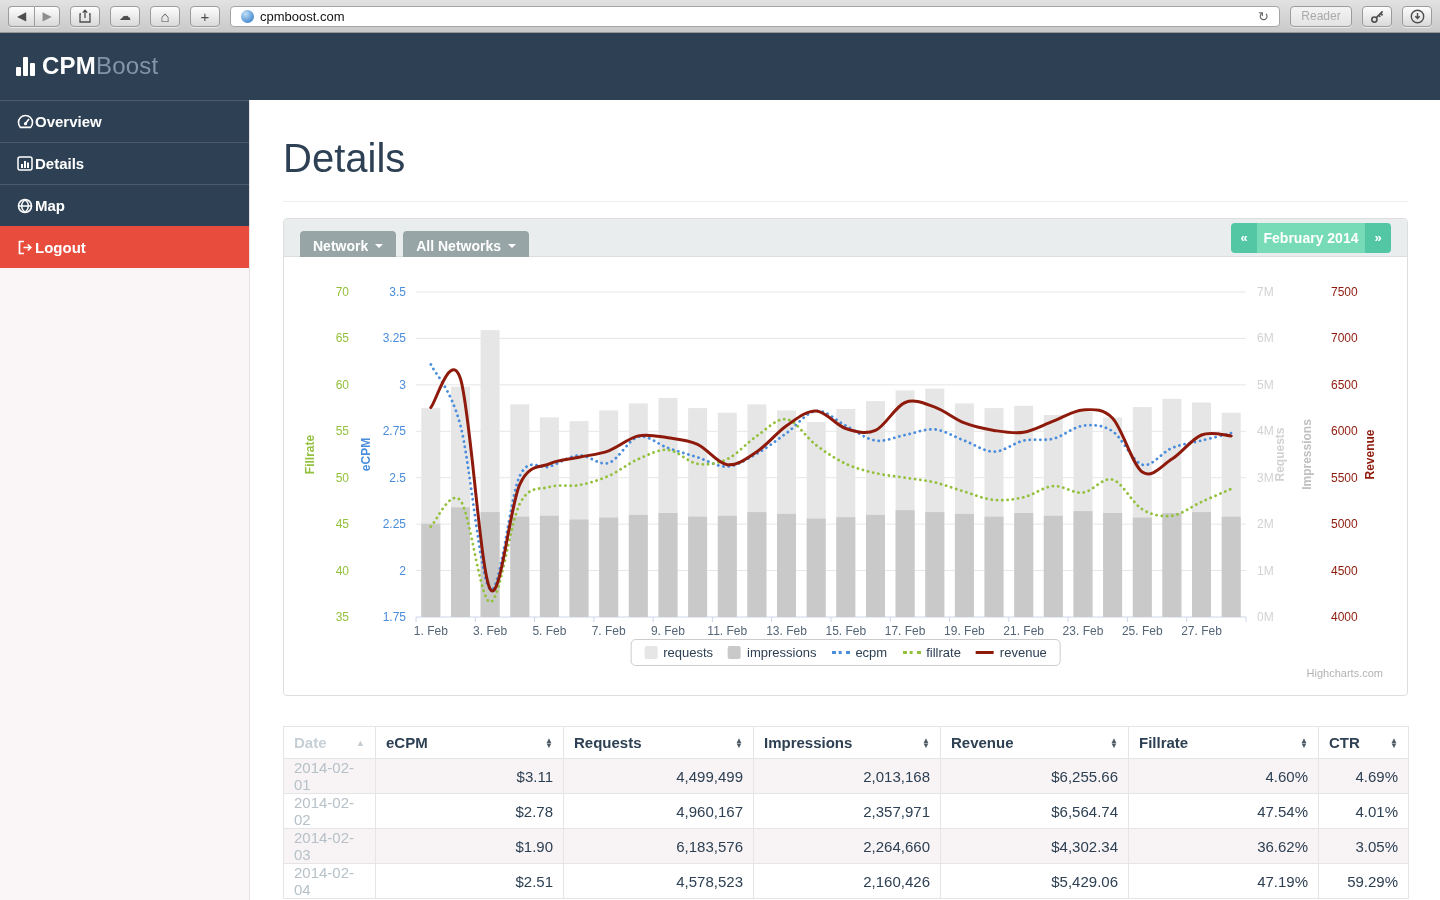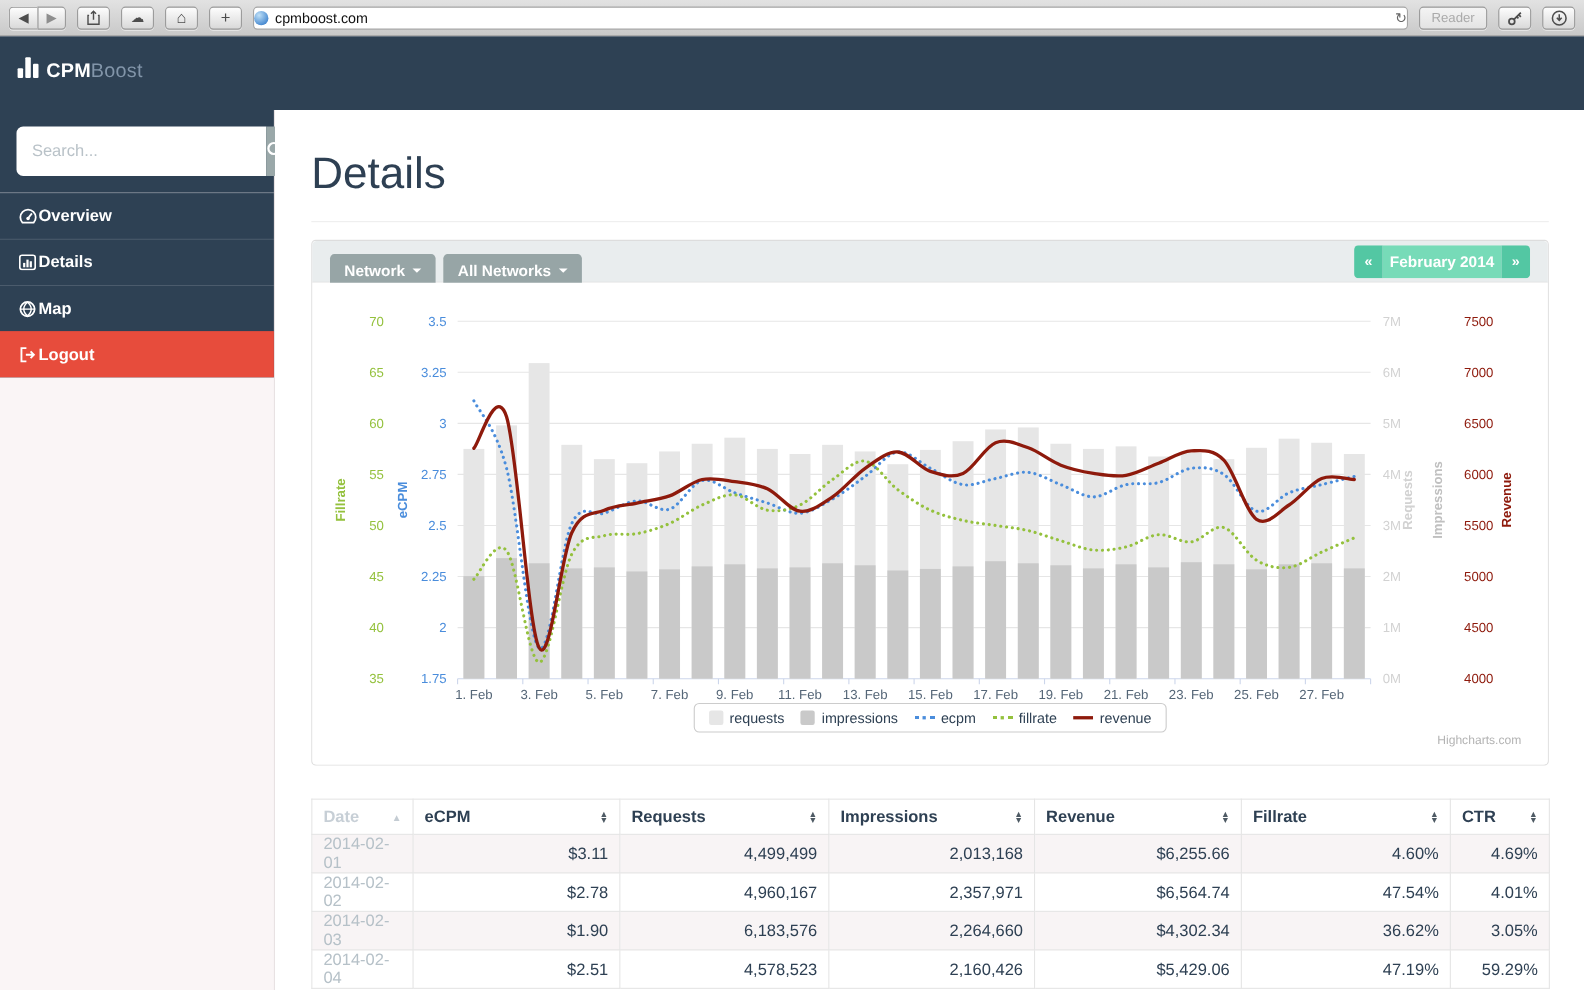--- a/index.html
+++ b/index.html
@@ -13,33 +13,33 @@
   .cbtn { height:21px; background:linear-gradient(#fdfdfd,#d9d9d9);
     border:1px solid #9c9c9c; border-radius:4px; color:#4d4d4d;
     display:flex; align-items:center; justify-content:center;
     font-size:12px; box-shadow:0 1px 0 rgba(255,255,255,.6); }
   .seg { display:flex; }
   .seg .cbtn { border-radius:0; width:26px; border-right:none; }
   .seg .cbtn:first-child { border-radius:4px 0 0 4px; }
   .seg .cbtn:last-child { border-radius:0 4px 4px 0; border-right:1px solid #9c9c9c; }
   .sq { width:30px; }
   .urlbar { flex:1; height:21px; background:#fff; border:1px solid #a5a5a5;
-    border-radius:4px; display:flex; align-items:center; padding:0 0; gap:6px; }
+    border-radius:4px; display:flex; align-items:center; padding:0 10px; gap:6px; }
   .urltext { flex:1; font-size:13px; color:#111; }
   .reload { color:#666; font-size:13px; }
   .reader { width:62px; color:#aaa; background:linear-gradient(#f4f4f4,#e3e3e3); }
   .globe { width:13px; height:13px; border-radius:50%;
     background:radial-gradient(circle at 35% 30%, #bfe0f7, #4f8fd3 70%, #2b6cb4); position:relative; }
 
   
   .appbar { position:absolute; left:0; top:33px; width:1440px; height:67px; background:#2e4154; }
   .brand { position:absolute; left:16px; top:19px; display:flex; align-items:flex-end; gap:7px; }
   .brand-bars { display:flex; align-items:flex-end; gap:2px; padding-bottom:4px; }
   .brand-bars i { display:block; width:5px; background:#fff; border-radius:1px; }
-  .brand-text { font-size:18px; font-weight:700; color:#fff; letter-spacing:.2px; }
+  .brand-text { font-size:24px; font-weight:700; color:#fff; letter-spacing:.2px; }
   .brand-text .lite { color:#8295a9; font-weight:400; }
 
   
   .sidebar { position:absolute; left:0; top:100px; width:250px; height:800px;
     background:#faf5f6; border-right:1px solid #e8e2e3; }
   .side-top { background:#2e4154; padding:15px; }
   .searchbox { display:flex; height:45px; }
   .search-input { flex:1; border:none; outline:none; border-radius:6px 0 0 6px;
     padding:0 14px; font-size:15px; color:#333; background:#fff; }
   .search-input::placeholder { color:#b9c2c8; }
@@ -147,33 +147,20 @@
     <span class="brand-bars">
       <i style="height:9px"></i>
         <i style="height:19px"></i>
         <i style="height:13px"></i>
     </span>
     <span class="brand-text"><span>CPM</span><span class="lite">Boost</span></span>
   </div>
 </div>
 
 <div class="sidebar">
-  <div class="side-top">
-    <div class="searchbox">
-      <input class="search-input" placeholder="Search..." style="">
-      <button class="search-btn">
-        <span>
-          <svg width="17" height="17" viewBox="0 0 17 17">
-              <circle cx="7" cy="7" r="5" fill="none" stroke="#fff" stroke-width="2"></circle>
-              <path d="M10.8 10.8L15 15" stroke="#fff" stroke-width="2"></path>
-            </svg>
-        </span>
-      </button>
-    </div>
-  </div>
   <div class="menu">
     <div class="menu-item">
       <span class="mi-icon">
         <svg width="17" height="15" viewBox="0 0 17 15">
             <path d="M8.5 1.5a7 7 0 0 1 7 7c0 2-.8 3.6-1.9 4.9H3.4A7.2 7.2 0 0 1 1.5 8.5a7 7 0 0 1 7-7z" fill="none" stroke="#fff" stroke-width="1.6"></path>
             <path d="M8.5 9.5L12 5" stroke="#fff" stroke-width="1.6"></path>
             <circle cx="8.5" cy="9.7" r="1.6" fill="#fff"></circle>
           </svg>
       </span>
       <span>Overview</span>

